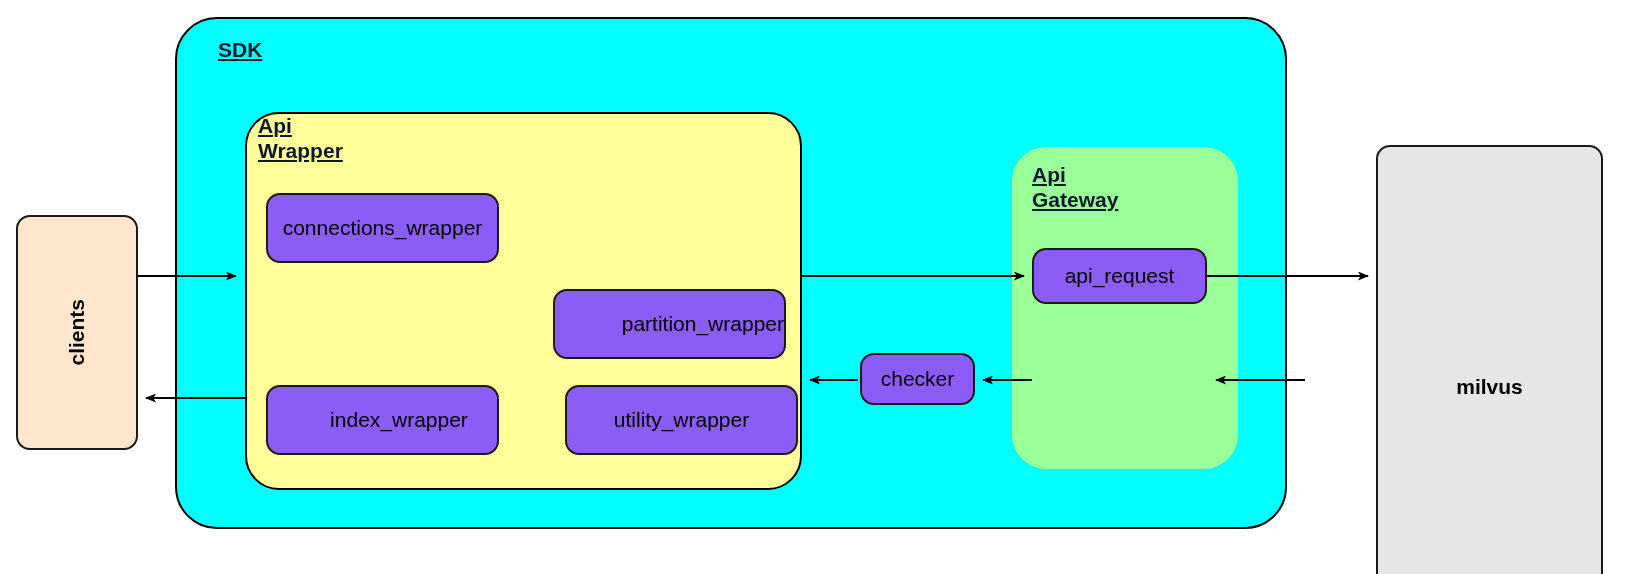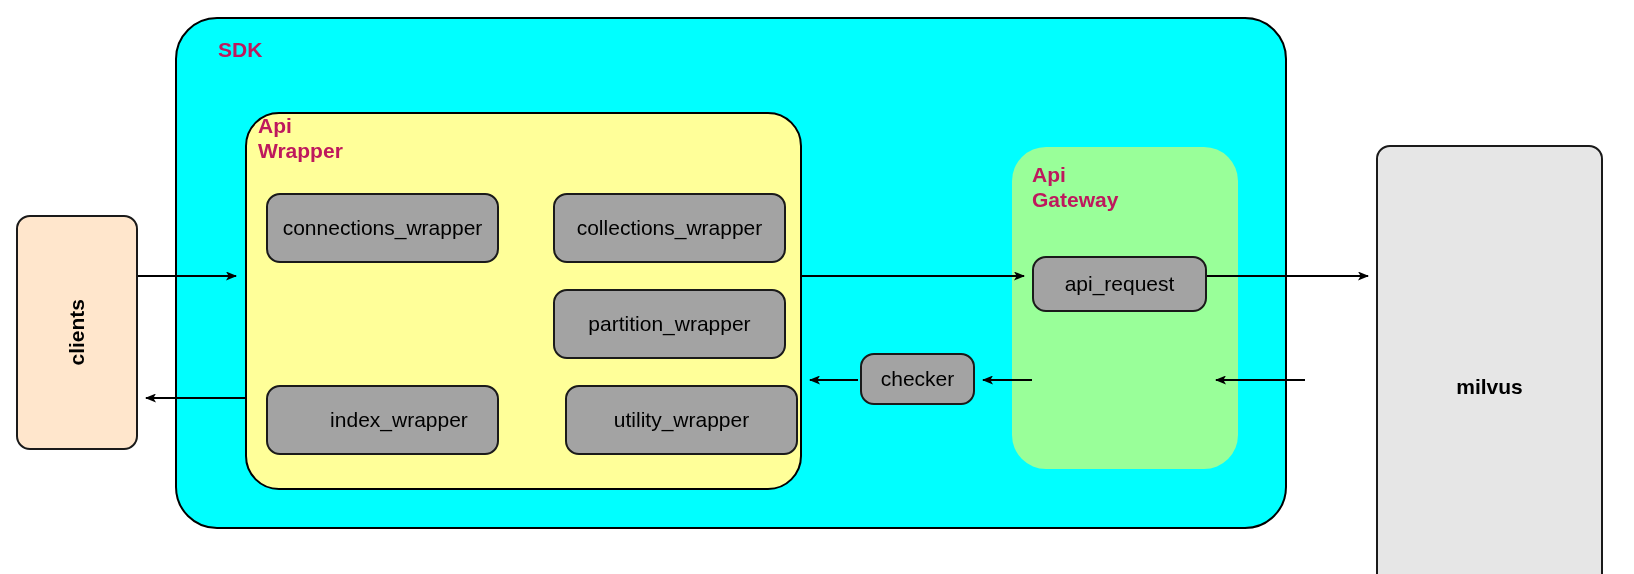--- a/index.html
+++ b/index.html
@@ -26,21 +26,21 @@
     border: 2px solid #000000;
     display: flex;
     align-items: center;
     justify-content: center;
   }
   .container-box {
     border-radius: 42px;
   }
   .leaf-box {
     border-radius: 14px;
-    background: #a3a3a3;
+    background: #8b5cf6;
     border: 2px solid #1a1a1a;
   }
 
   
   #sdk-container {
     left: 175px;
     top: 17px;
     width: 1112px;
     height: 512px;
     background: #00ffff;
@@ -63,25 +63,26 @@
     height: 322px;
     background: #99ff99;
     border: none;
     border-radius: 34px;
   }
 
   
   .container-title {
     position: absolute;
     font-weight: bold;
-    color: #be185d;
+    color: #0f172a;
     line-height: 1.18;
     white-space: pre-line;
     text-align: center;
     pointer-events: none;
+    text-decoration: underline;
   }
   #sdk-title {
     left: 218px;
     top: 38px;
     font-size: 21px;
   }
   #api-wrapper-title {
     left: 258px;
     top: 114px;
     font-size: 21px;
@@ -172,42 +173,39 @@
   <div id="sdk-container" class="box container-box"></div>
   <div id="sdk-title" class="container-title">SDK</div>
 
   <div id="api-wrapper-container" class="box container-box"></div>
   <div id="api-wrapper-title" class="container-title">Api
 Wrapper</div>
 
   <div class="box leaf-box wrapper-box" style="left:266px; top:193px;">
     <span>connections_wrapper</span>
   </div>
-  <div class="box leaf-box wrapper-box" style="left:553px; top:193px;">
-    <span>collections_wrapper</span>
-  </div>
-  <div class="box leaf-box wrapper-box" style="left:553px; top:289px;">
+  <div class="box leaf-box wrapper-box" style="left:553px; top:289px;justify-content:flex-end;">
     <span>partition_wrapper</span>
   </div>
   <div class="box leaf-box wrapper-box" style="left:266px; top:385px;padding-left:33px;">
     <span>index_wrapper</span>
   </div>
   <div class="box leaf-box wrapper-box" style="left:553px; top:385px;margin-left:12px;">
     <span>utility_wrapper</span>
   </div>
 
   <div id="checker-box" class="box leaf-box">
     <span>checker</span>
   </div>
 
   <div id="api-gateway-container" class="box container-box"></div>
   <div id="api-gateway-title" class="container-title">Api
 Gateway</div>
 
-  <div class="box leaf-box gw-box" style="left:1032px; top:256px;">
+  <div class="box leaf-box gw-box" style="left:1032px; top:248px;">
     <span>api_request</span>
   </div>
 
   <div id="milvus-box" class="box">
     <span id="milvus-label">milvus</span>
   </div>
 
   <svg id="arrow-layer" viewBox="0 0 1634 574">
     <defs>
       <marker id="ah" markerWidth="11" markerHeight="9" refX="10" refY="4.5" orient="auto" markerUnits="userSpaceOnUse">

